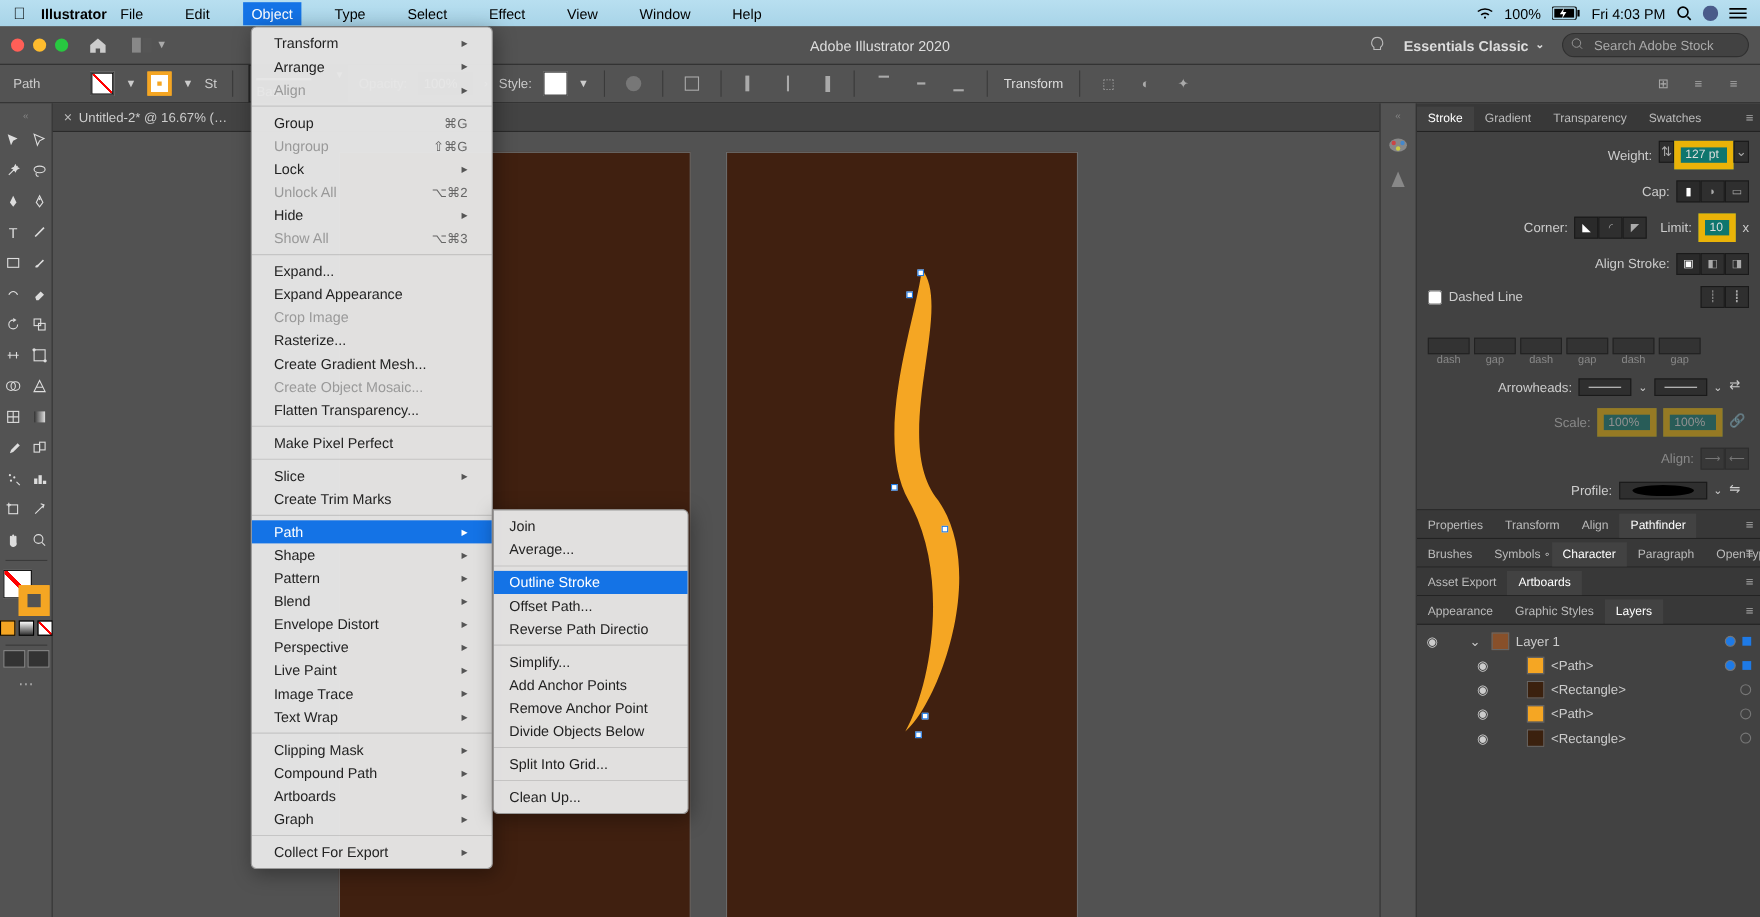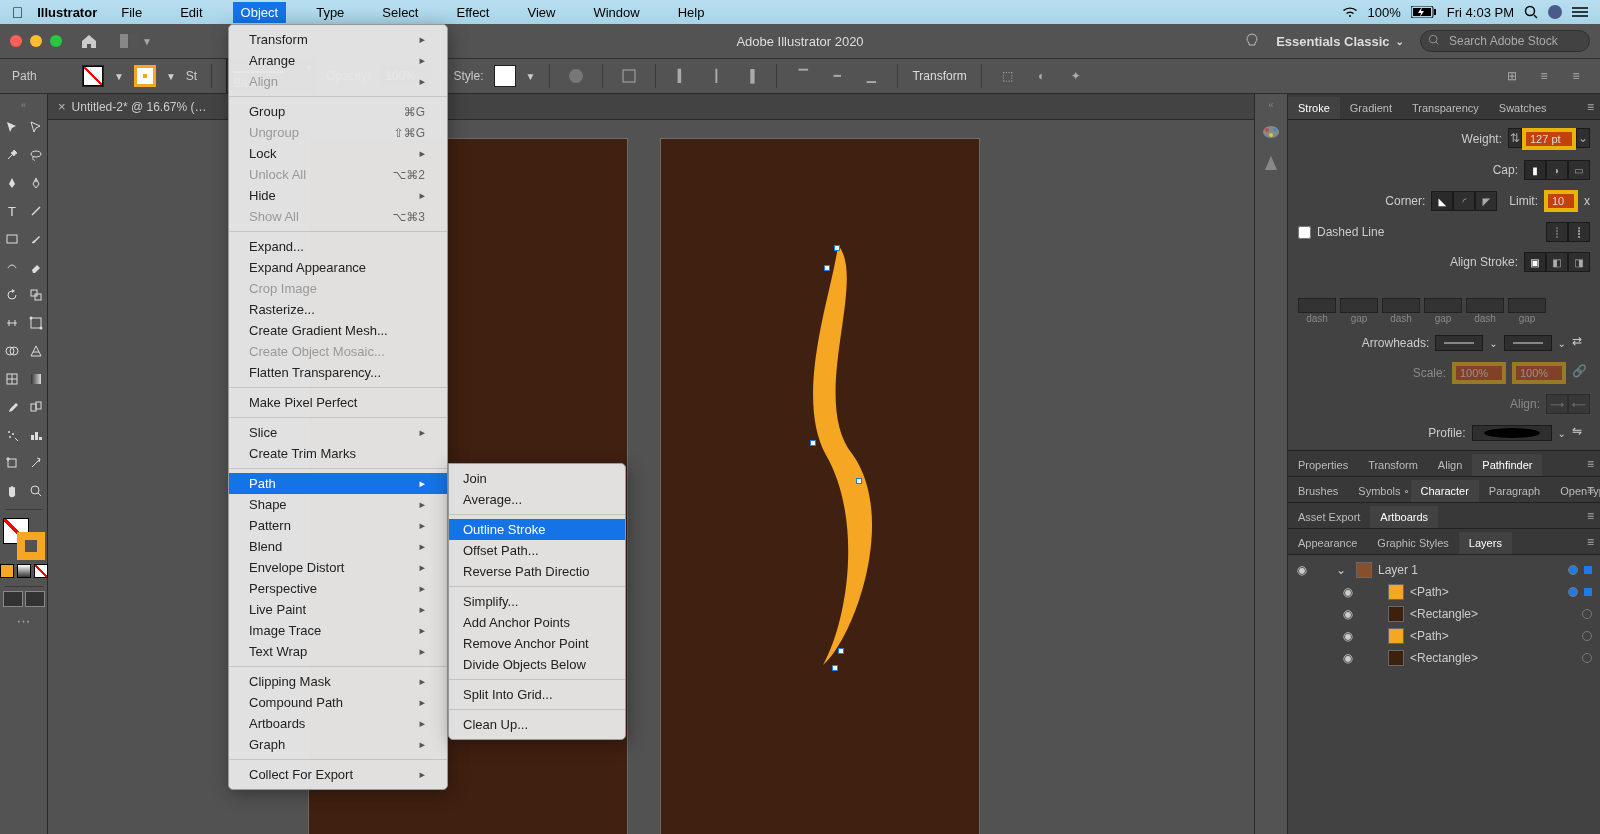--- a/index.html
+++ b/index.html
@@ -1,21 +1,21 @@
 <!DOCTYPE html>
 <html><head>
 <meta charset="utf-8">
 <style>
 * { margin: 0; padding: 0; box-sizing: border-box; font-family: -apple-system, BlinkMacSystemFont, "Segoe UI", sans-serif; }
 body { width: 1600px; height: 834px; overflow: hidden; background: #525252; user-select: none; }
 
 
 .mac-menubar { height: 24px; background: linear-gradient(#b8dff0, #a8d4e8); display: flex; align-items: center; padding: 0 12px; font-size: 13px; color: #000; }
 .mac-menubar .apple { font-size: 15px; margin-right: 14px; }
-.mac-menubar .app-name { font-weight: 600; margin-right: 16px; }
+.mac-menubar .app-name { font-weight: 600; margin-right: 4px; }
 .mac-menubar .menu-item { margin-right: 22px; padding: 3px 8px; cursor: default; }
 .mac-menubar .menu-item.active { background: #1473e6; color: #fff; }
 .mac-menubar .spacer { flex: 1; }
 .mac-menubar .status { display: flex; align-items: center; gap: 10px; font-size: 13px; }
 .mac-menubar .status svg, .mac-menubar .status span { vertical-align: middle; }
 
 
 .win-chrome { height: 34px; background: #535353; display: flex; align-items: center; padding: 0 10px; gap: 8px; color: #ddd; font-size: 13px; }
 .win-chrome .dot { width: 12px; height: 12px; border-radius: 50%; }
 .win-chrome .dot.r { background: #ff5f57; }
@@ -99,21 +99,21 @@
 .rc-icons { width: 34px; background:#535353; border-left:1px solid #2a2a2a; border-right:1px solid #2a2a2a; display:flex; flex-direction:column; align-items:center; padding-top:6px; gap:14px; color:#bbb; }
 .panels { flex:1; background:#424242; color:#ccc; font-size:12px; display:flex; flex-direction:column; overflow:hidden; }
 .panel-tabs { display:flex; gap:0; background:#383838; height:26px; align-items:flex-end; border-bottom:1px solid #222; padding-left:0; position:relative; }
 .panel-tabs .tab { padding:5px 10px; font-size:11px; color:#bbb; }
 .panel-tabs .tab.active { background:#424242; color:#fff; }
 .panel-tabs .hamb { position:absolute; right:6px; top:6px; color:#aaa; }
 
 .panel-body { padding:8px 10px; display:flex; flex-direction:column; gap:10px; border-bottom:1px solid #222; }
 .prow { display:flex; align-items:center; gap:6px; justify-content:flex-end; }
 .prow label { width:86px; text-align:right; color:#ccc; }
-.small-input { background:#c2410c; border:4px solid #eab308; color:#ddd; width:54px; padding:1px 4px; font-size:11px; }
+.small-input { background:#0f766e; border:6px solid #eab308; color:#ddd; width:54px; padding:1px 4px; font-size:11px; }
 .btn-group { display:flex; gap:0; }
 .btn-group .bg { width:22px; height:20px; background:#2f2f2f; border:1px solid #1a1a1a; display:flex; align-items:center; justify-content:center; color:#aaa; font-size:10px; }
 .btn-group .bg.active { background:#2a2a2a; color:#fff; }
 .checkbox-row { display:flex; align-items:center; gap:6px; }
 .dashed-inputs { display:flex; gap:4px;margin-top:16px; }
 .dashed-inputs .slot { width:38px; }
 .dashed-inputs .slot input { width:100%; background:#333; border:1px solid #222; color:#888; font-size:10px; padding:1px; }
 .dashed-inputs .slot .lab { font-size:10px; color:#888; text-align:center; }
 .arrow-drop { width:48px; height:16px; background:#2f2f2f; border:1px solid #1a1a1a; display:flex; align-items:center; justify-content:center; }
 
@@ -518,36 +518,36 @@
             <label>Corner:</label>
           <div class="btn-group">
               <span class="bg active">◣</span>
               <span class="bg">◜</span>
               <span class="bg">◤</span>
             </div>
           <span style="margin-left:6px;">Limit:</span>
           <input class="small-input" style="width: 34px;" value="10">
           <span>x</span>
         </div>
+        <div class="prow">
+            <label>Align Stroke:</label>
+          <div class="btn-group">
+              <span class="bg active">▣</span>
+              <span class="bg">◧</span>
+              <span class="bg">◨</span>
+            </div>
+        </div>
         <div class="prow" style="justify-content:space-between;">
           <div class="checkbox-row">
               <input type="checkbox" style="">
               <span>Dashed Line</span>
             </div>
           <div class="btn-group">
               <span class="bg">┊</span>
               <span class="bg">┋</span>
-            </div>
-        </div>
-        <div class="prow">
-            <label>Align Stroke:</label>
-          <div class="btn-group">
-              <span class="bg active">▣</span>
-              <span class="bg">◧</span>
-              <span class="bg">◨</span>
             </div>
         </div>
         <div class="dashed-inputs">
           <div class="slot"><input disabled="" style=""><div class="lab">dash</div></div>
           <div class="slot"><input disabled="" style=""><div class="lab">gap</div></div>
           <div class="slot"><input disabled="" style=""><div class="lab">dash</div></div>
           <div class="slot"><input disabled="" style=""><div class="lab">gap</div></div>
           <div class="slot"><input disabled="" style=""><div class="lab">dash</div></div>
           <div class="slot"><input disabled="" style=""><div class="lab">gap</div></div>
         </div>

